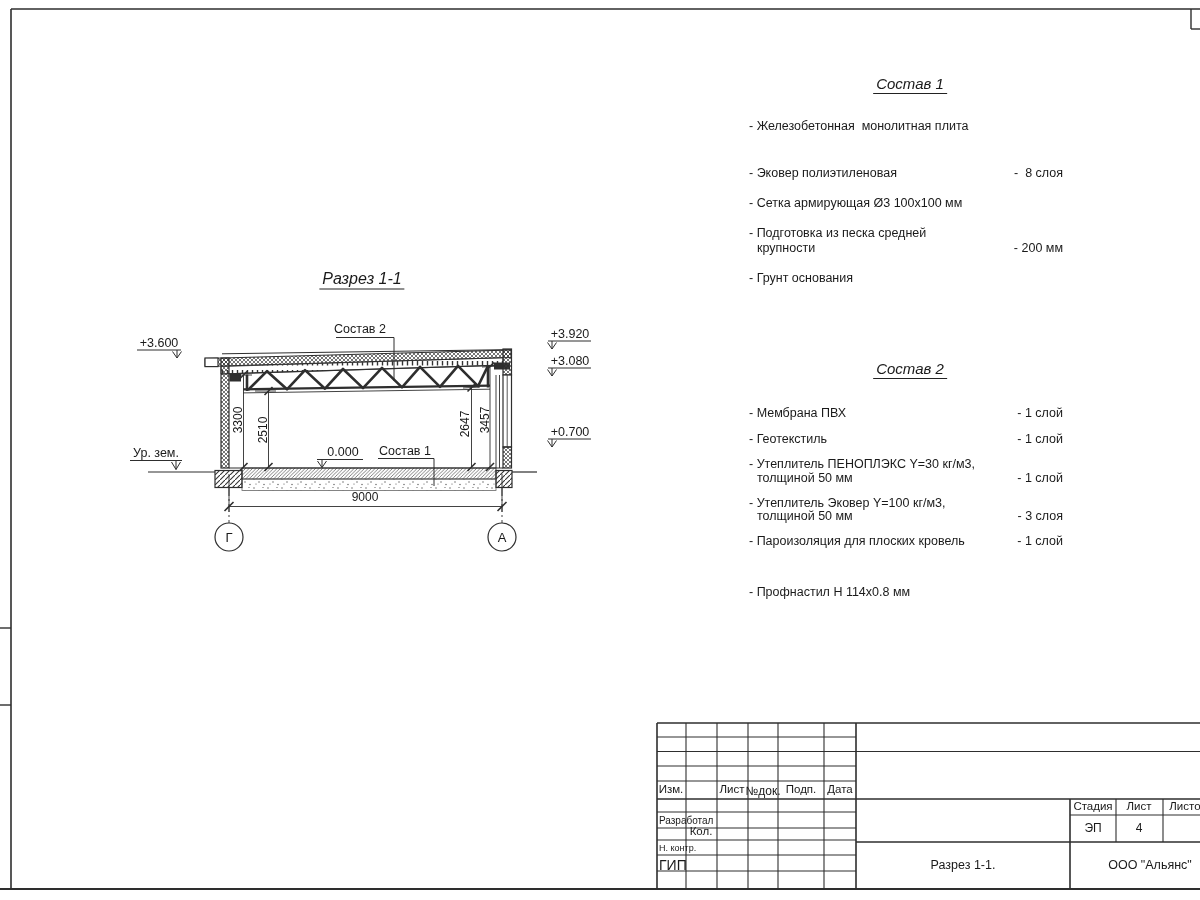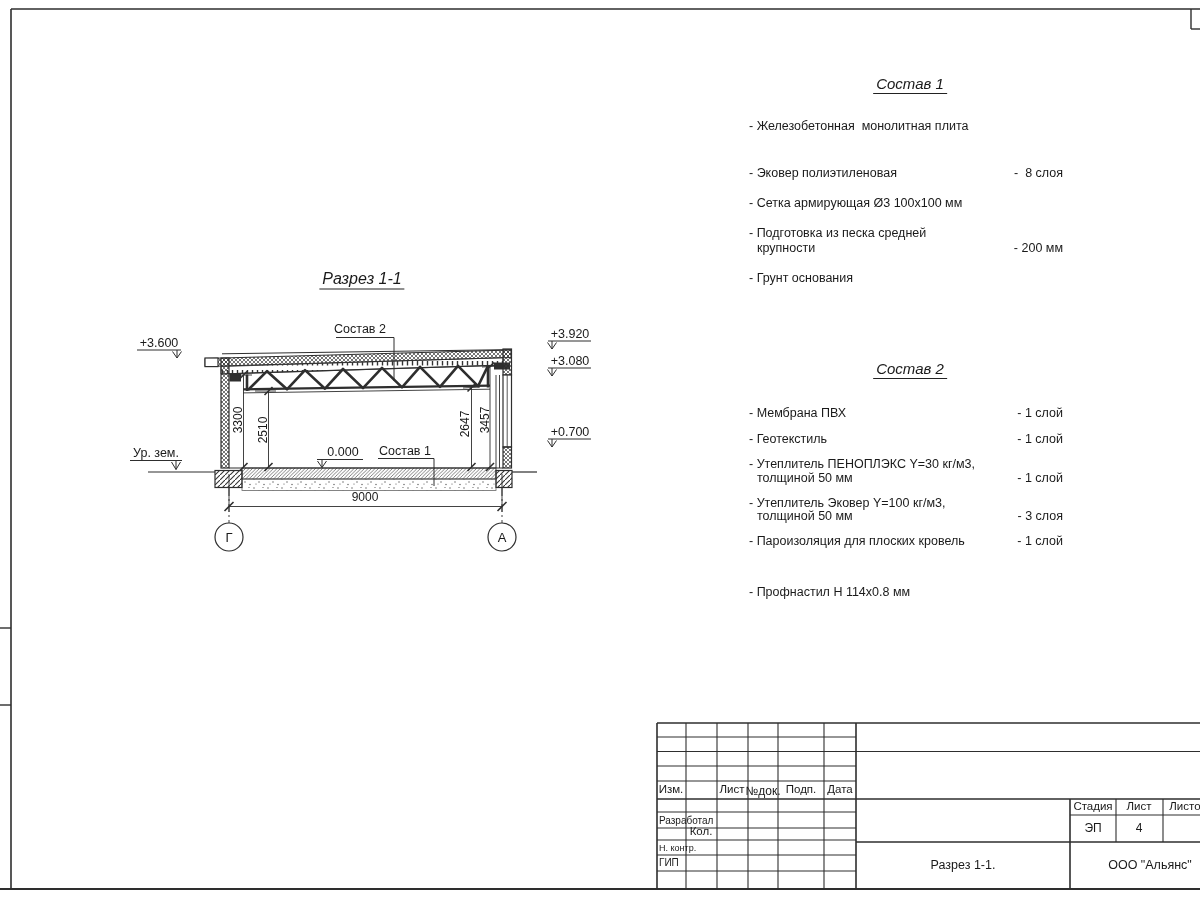--- a/index.html
+++ b/index.html
@@ -6,21 +6,21 @@
   #canvas{position:relative;width:1200px;height:900px;background:#ffffff;overflow:hidden;
           font-family:"Liberation Sans",sans-serif;color:#1a1a1a;}
   svg{position:absolute;left:0;top:0;}
   .t{position:absolute;white-space:pre;color:#1a1a1a;line-height:1;}
   .ct{transform:translate(-50%,-50%);}
   .rt{transform:translate(-50%,-50%) rotate(-90deg);}
   .it{font-style:italic;}
   .ul{border-bottom:1.5px solid #222;padding:0 3px 2px 3px;}
   .f16{font-size:16px;} .f15{font-size:15px;} .f13{font-size:13px;}
   .f125{font-size:12.5px;} .f12{font-size:12px;} .f115{font-size:11.5px;}
-  .f10{font-size:10px;} .f9{font-size:9px;} .f85{font-size:10px;} .f8{font-size:12px;}
+  .f10{font-size:14px;} .f9{font-size:9px;} .f85{font-size:10px;} .f8{font-size:12px;}
   .li{position:absolute;left:749px;width:314px;font-size:12.5px;line-height:14px;white-space:pre;}
   .li .val{position:absolute;right:0;top:0;}
   .ind{padding-left:8px;}
 </style>
 </head>
 <body>
 
 <div id="canvas">
 
   <svg width="1200" height="900" viewBox="0 0 1200 900">

